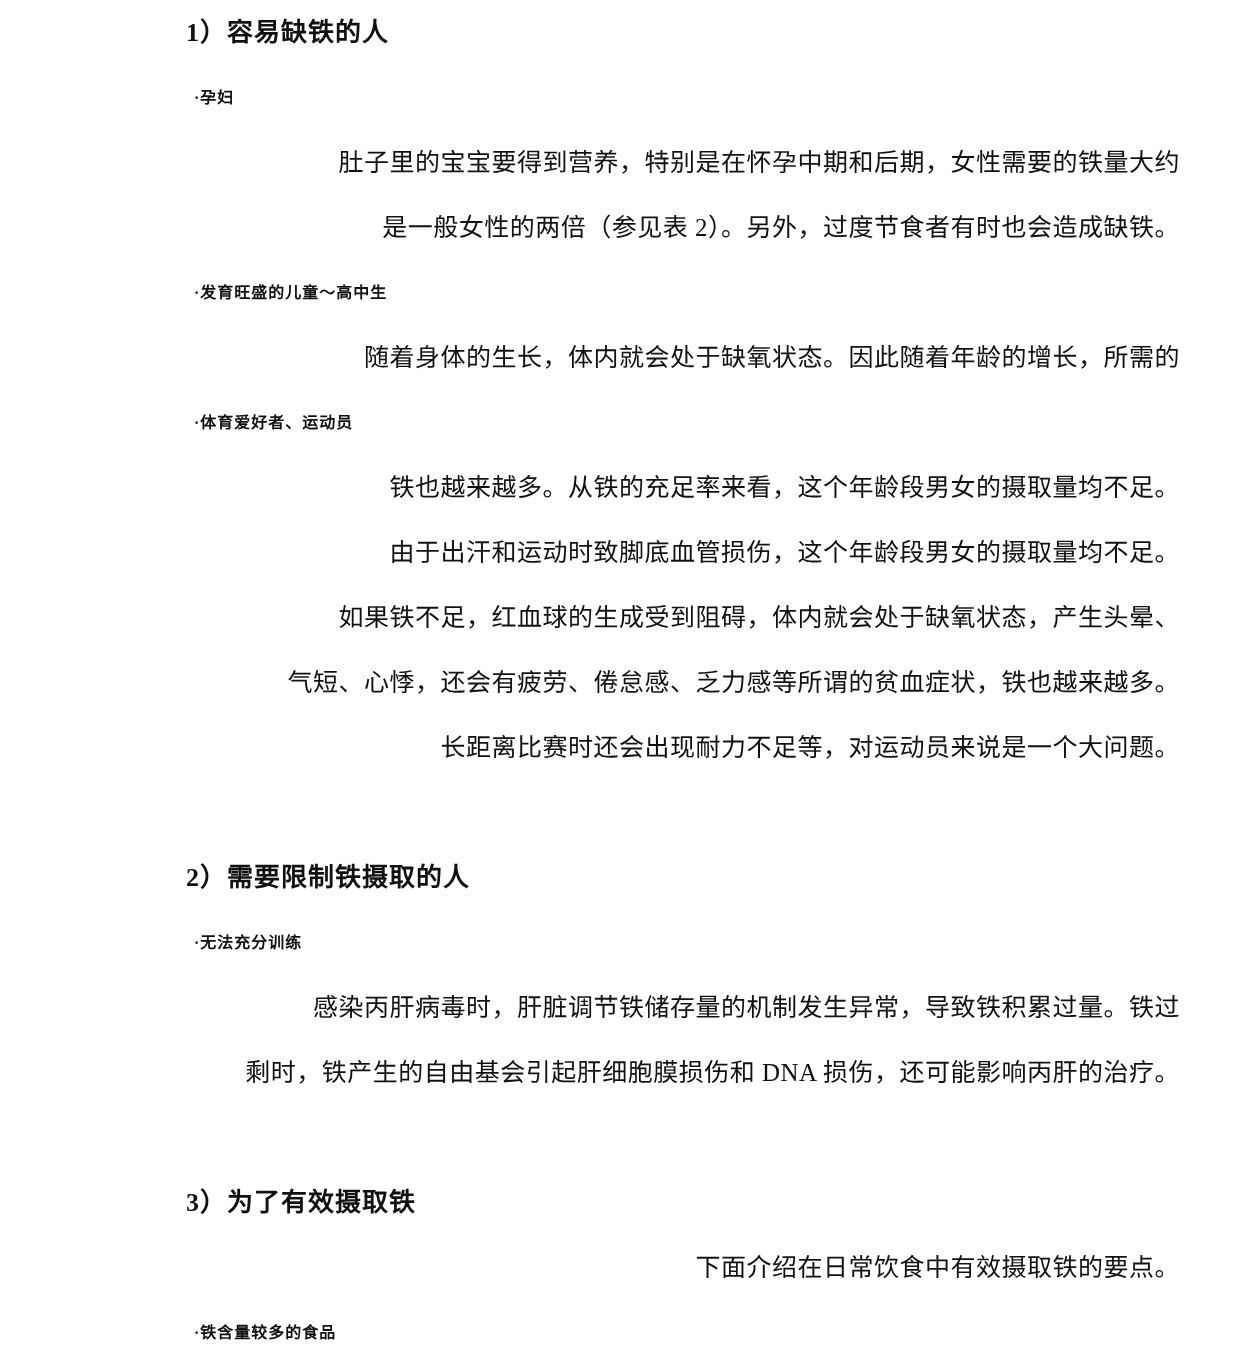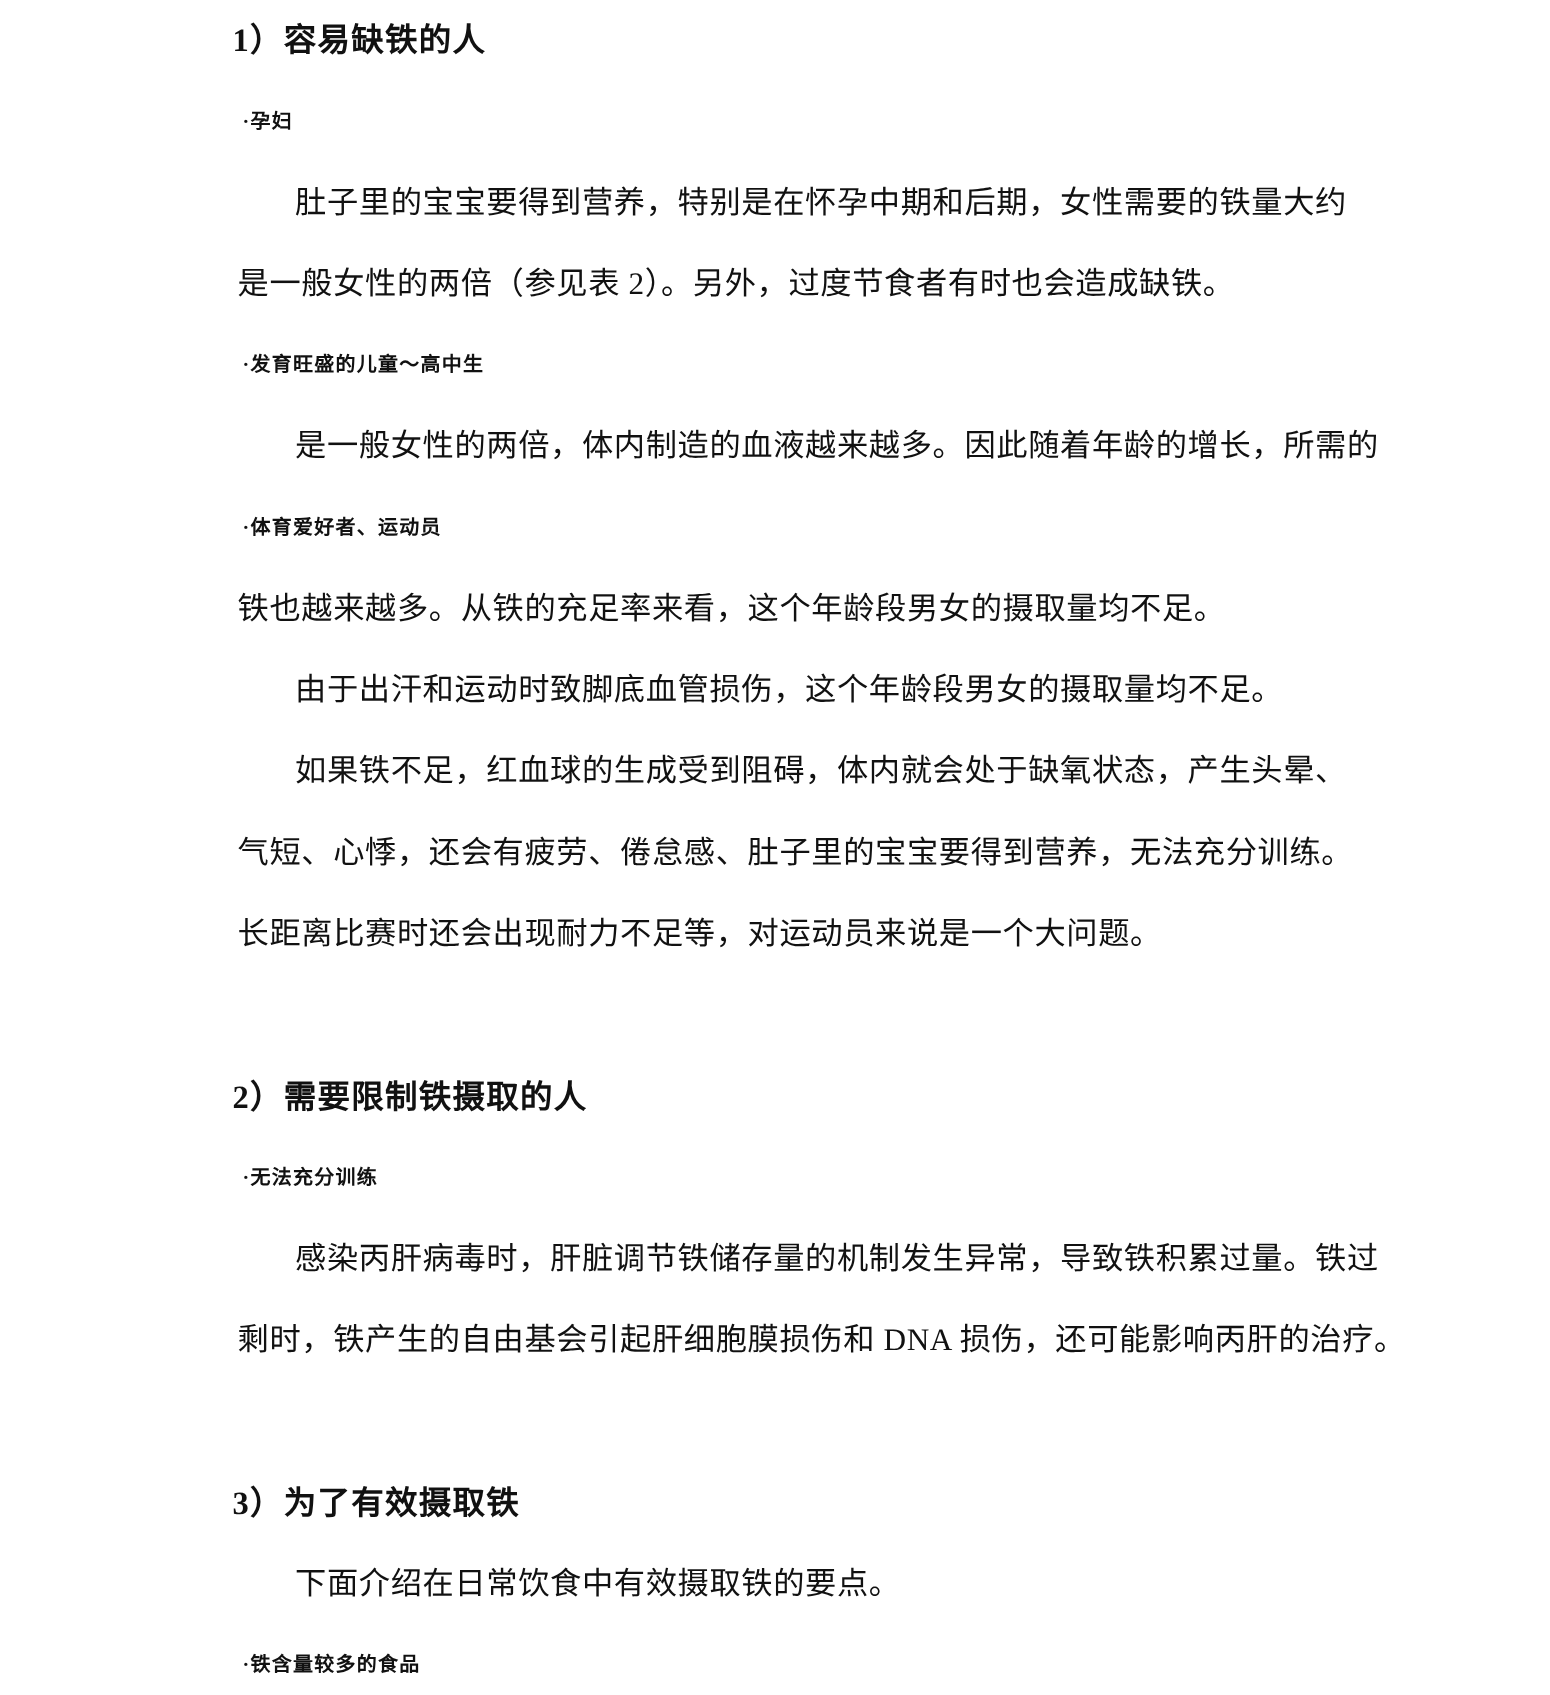--- a/index.html
+++ b/index.html
@@ -36,41 +36,42 @@
     margin-top: 65px;
   }
   .bullet {
     font-weight: bold;
     font-size: 16px;
     margin-left: 8px;
     letter-spacing: 1px;
   }
   .body {
     margin-left: 4px;
+    text-align: right;
   }
   .body.indent {
     text-indent: 46px;
   }
 </style>
 </head>
 <body>
 
 <div class="page">
 
   <div class="line heading">1）容易缺铁的人</div>
   <div class="line bullet">·孕妇</div>
   <div class="line body indent">肚子里的宝宝要得到营养，特别是在怀孕中期和后期，女性需要的铁量大约</div>
   <div class="line body">是一般女性的两倍（参见表 2）。另外，过度节食者有时也会造成缺铁。</div>
   <div class="line bullet">·发育旺盛的儿童～高中生</div>
-  <div class="line body indent">是一般女性的两倍，体内制造的血液越来越多。因此随着年龄的增长，所需的</div>
+  <div class="line body indent">随着身体的生长，体内就会处于缺氧状态。因此随着年龄的增长，所需的</div>
   <div class="line bullet">·体育爱好者、运动员</div>
   <div class="line body">铁也越来越多。从铁的充足率来看，这个年龄段男女的摄取量均不足。</div>
   <div class="line body indent">由于出汗和运动时致脚底血管损伤，这个年龄段男女的摄取量均不足。</div>
   <div class="line body indent">如果铁不足，红血球的生成受到阻碍，体内就会处于缺氧状态，产生头晕、</div>
-  <div class="line body">气短、心悸，还会有疲劳、倦怠感、肚子里的宝宝要得到营养，无法充分训练。</div>
+  <div class="line body">气短、心悸，还会有疲劳、倦怠感、乏力感等所谓的贫血症状，铁也越来越多。</div>
   <div class="line body">长距离比赛时还会出现耐力不足等，对运动员来说是一个大问题。</div>
   <div class="line heading spaced">2）需要限制铁摄取的人</div>
   <div class="line bullet">·无法充分训练</div>
   <div class="line body indent">感染丙肝病毒时，肝脏调节铁储存量的机制发生异常，导致铁积累过量。铁过</div>
   <div class="line body">剩时，铁产生的自由基会引起肝细胞膜损伤和 DNA 损伤，还可能影响丙肝的治疗。</div>
   <div class="line heading spaced">3）为了有效摄取铁</div>
   <div class="line body indent">下面介绍在日常饮食中有效摄取铁的要点。</div>
   <div class="line bullet">·铁含量较多的食品</div>
 
 </div>

